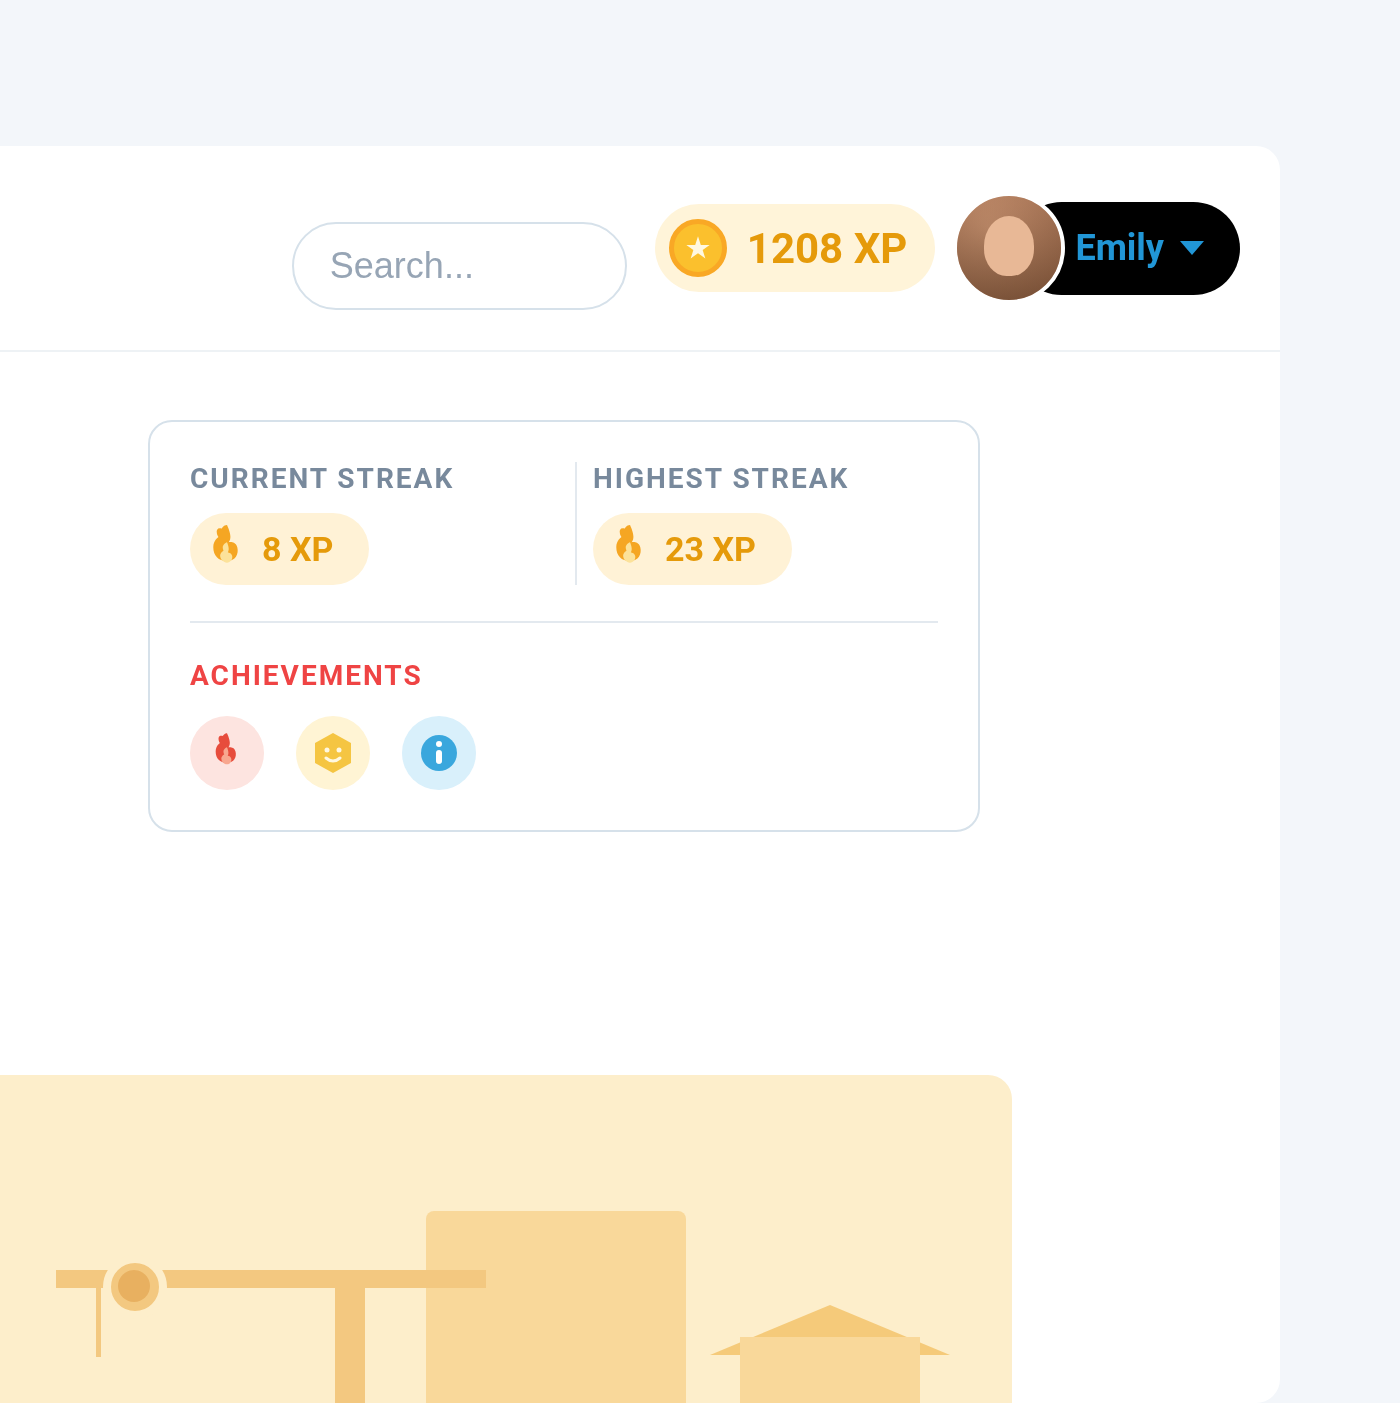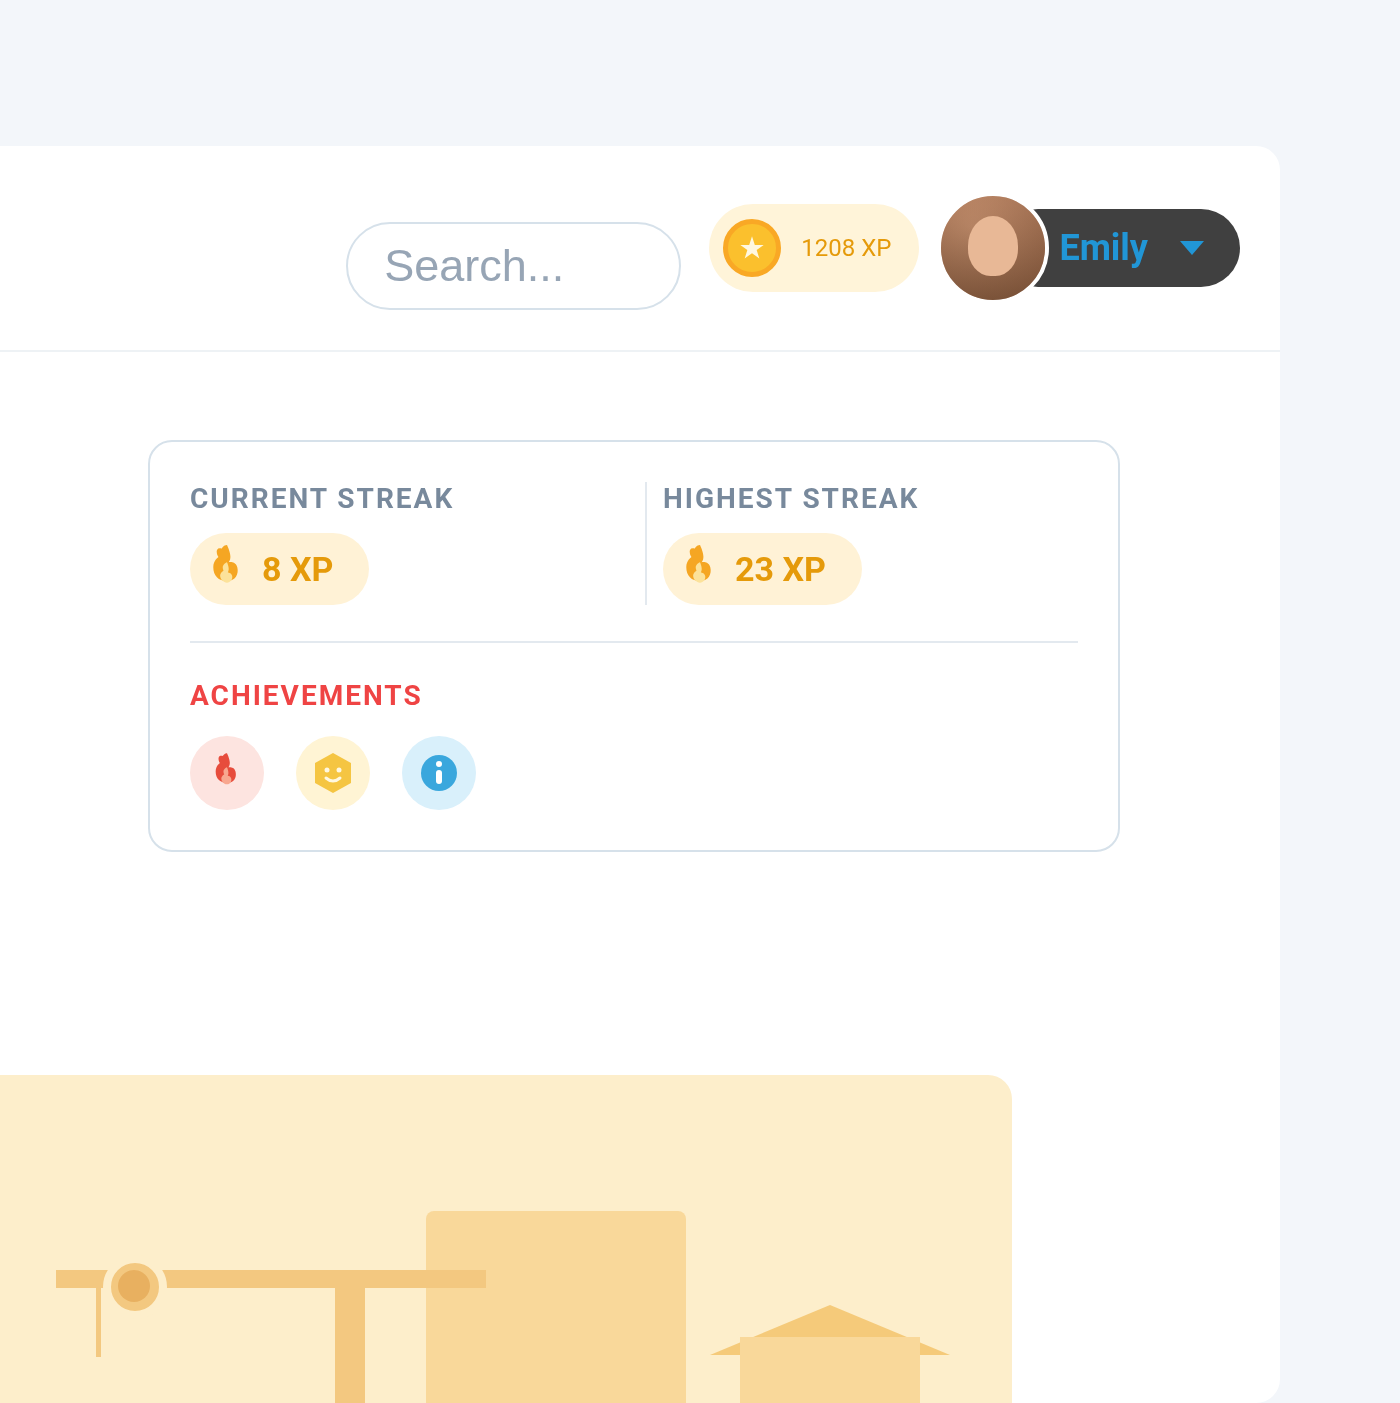--- a/index.html
+++ b/index.html
@@ -30,21 +30,21 @@
       padding: 40px 40px 40px 40px;
       gap: 28px;
       border-bottom: 2px solid #eef2f5;
     }
     .search-input {
       width: 335px;
       height: 88px;
       border: 2px solid #d6e1ea;
       border-radius: 50px;
       padding: 0 36px;
-      font-size: 45px;
+      font-size: 36px;
       color: #7b8a9a;
       background: #ffffff;
       outline: none;
       margin-top: 36px;
     }
     .search-input::placeholder {
       color: #97a5b5;
     }
     .xp-pill {
       display: flex;
@@ -64,22 +64,22 @@
       align-items: center;
       justify-content: center;
       border: 5px solid #f9a825;
     }
     .coin-star {
       width: 28px;
       height: 28px;
       fill: #fff8e1;
     }
     .xp-text {
-      font-size: 24px;
-      font-weight: 400;
+      font-size: 42px;
+      font-weight: 700;
       color: #e59a0a;
     }
     .user-pill-wrapper {
       display: flex;
       align-items: center;
       margin-left: -10px;
     }
     .avatar {
       width: 112px;
       height: 112px;
@@ -103,44 +103,44 @@
       left: 50%;
       transform: translateX(-50%);
       width: 50px;
       height: 60px;
       background: #e8b896;
       border-radius: 50% 50% 45% 45%;
     }
     .user-pill {
       display: flex;
       align-items: center;
-      background: #404040;
+      background: #000000;
       border-radius: 50px;
       padding: 0 36px 0 60px;
-      gap: 32px;
-      height: 78px;
+      gap: 16px;
+      height: 93px;
       margin-left: -50px;
       position: relative;
       z-index: 1;
     }
     .user-name {
       font-size: 36px;
       font-weight: 700;
       color: #2196d6;
     }
     .chevron-down {
       width: 0;
       height: 0;
       border-left: 12px solid transparent;
       border-right: 12px solid transparent;
       border-top: 14px solid #2196d6;
     }
     .stats-card {
-      margin: 88px 0 0 148px;
-      width: 972px;
+      margin: 68px 0 0 148px;
+      width: 832px;
       border: 2px solid #d6e1ea;
       border-radius: 24px;
       padding: 40px;
     }
     .stats-row {
       display: flex;
       position: relative;
     }
     .stat-block {
       flex: 1;

